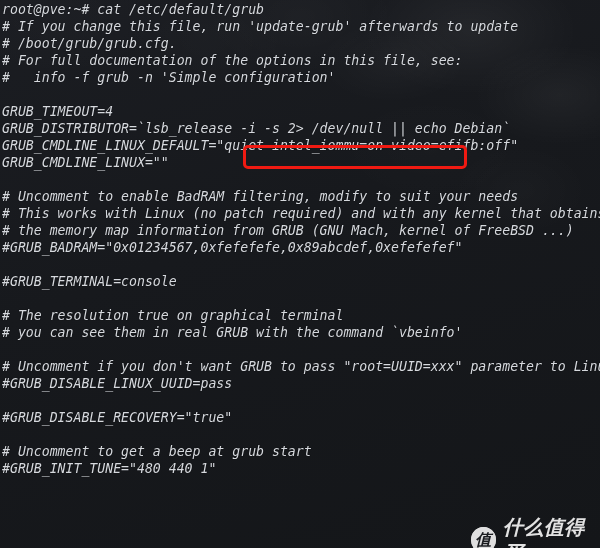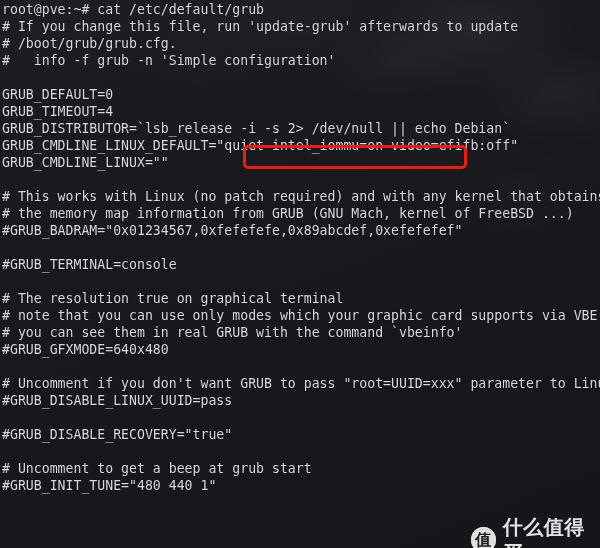--- a/index.html
+++ b/index.html
@@ -7,20 +7,21 @@
     padding: 0;
     background: #16181c;
   }
   #screen {
     position: relative;
     width: 600px;
     height: 548px;
     overflow: hidden;
     background: #17191d;
     font-family: "DejaVu Sans Mono", "Liberation Mono", monospace;
+    font-style: italic;
   }
   
   #bg-texture {
     position: absolute;
     inset: 0;
     background:
       radial-gradient(ellipse 150px 90px at 470px 30px, rgba(255,255,255,0.050), rgba(255,255,255,0) 72%),
       radial-gradient(ellipse 120px 70px at 560px 95px, rgba(255,255,255,0.042), rgba(255,255,255,0) 72%),
       radial-gradient(ellipse 100px 55px at 392px 62px, rgba(255,255,255,0.030), rgba(255,255,255,0) 74%),
       radial-gradient(ellipse 130px 80px at 300px 16px, rgba(255,255,255,0.022), rgba(255,255,255,0) 74%),
@@ -95,38 +96,37 @@
 <body>
 
 <div id="screen">
 
   <div id="bg-texture"></div>
 
   <div id="terminal">
     <div class="line">root@pve:~# cat /etc/default/grub</div>
     <div class="line"># If you change this file, run 'update-grub' afterwards to update</div>
     <div class="line"># /boot/grub/grub.cfg.</div>
+    <div class="line"># For full documentation of the options in this file, see:</div>
     <div class="line">#   info -f grub -n 'Simple configuration'</div>
     <div class="line blank"></div>
-    <div class="line">GRUB_DEFAULT=0</div>
     <div class="line">GRUB_TIMEOUT=4</div>
     <div class="line">GRUB_DISTRIBUTOR=`lsb_release -i -s 2&gt; /dev/null || echo Debian`</div>
     <div class="line">GRUB_CMDLINE_LINUX_DEFAULT="quiet intel_iommu=on video=efifb:off"</div>
     <div class="line">GRUB_CMDLINE_LINUX=""</div>
     <div class="line blank"></div>
+    <div class="line"># Uncomment to enable BadRAM filtering, modify to suit your needs</div>
     <div class="line"># This works with Linux (no patch required) and with any kernel that obtains</div>
     <div class="line"># the memory map information from GRUB (GNU Mach, kernel of FreeBSD ...)</div>
     <div class="line">#GRUB_BADRAM="0x01234567,0xfefefefe,0x89abcdef,0xefefefef"</div>
     <div class="line blank"></div>
     <div class="line">#GRUB_TERMINAL=console</div>
     <div class="line blank"></div>
     <div class="line"># The resolution true on graphical terminal</div>
-    <div class="line"># note that you can use only modes which your graphic card supports via VBE</div>
     <div class="line"># you can see them in real GRUB with the command `vbeinfo'</div>
-    <div class="line">#GRUB_GFXMODE=640x480</div>
     <div class="line blank"></div>
     <div class="line"># Uncomment if you don't want GRUB to pass "root=UUID=xxx" parameter to Linux</div>
     <div class="line">#GRUB_DISABLE_LINUX_UUID=pass</div>
     <div class="line blank"></div>
     <div class="line">#GRUB_DISABLE_RECOVERY="true"</div>
     <div class="line blank"></div>
     <div class="line"># Uncomment to get a beep at grub start</div>
     <div class="line">#GRUB_INIT_TUNE="480 440 1"</div>
   </div>
 

